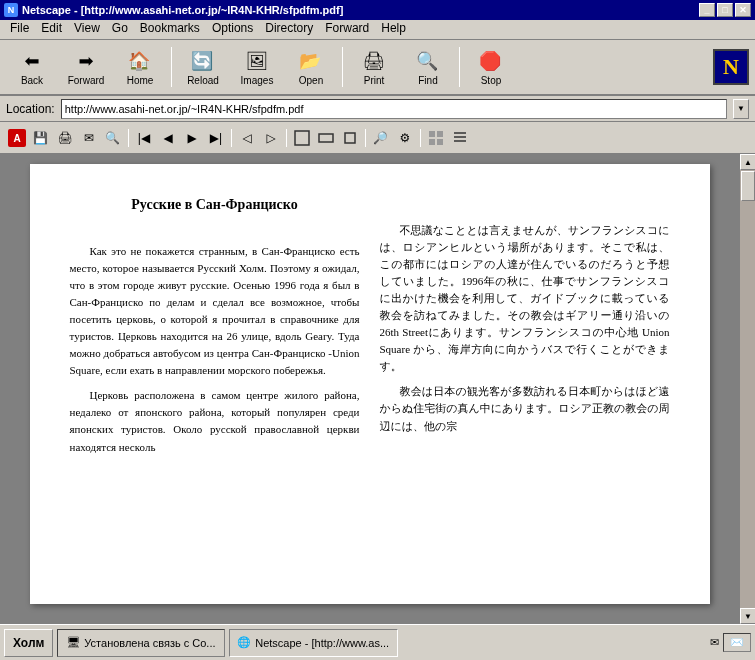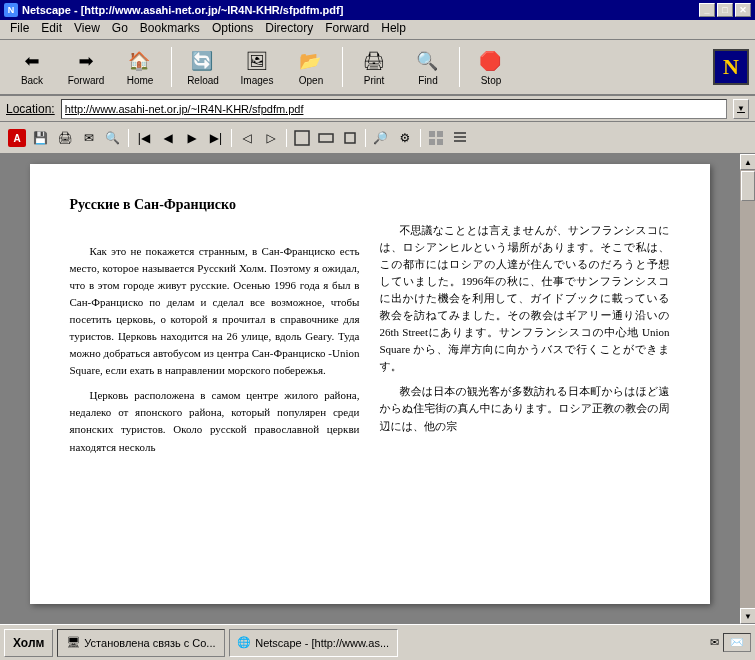--- a/index.html
+++ b/index.html
@@ -82,21 +82,20 @@
 
     
     .location-bar {
       background: #d4d0c8;
       display: flex;
       align-items: center;
       padding: 3px 6px;
       height: 26px;
       gap: 6px;
       border-bottom: 1px solid #808080;
-      text-decoration: underline;
     }
     .location-label { font-size: 12px; }
     .location-input {
       flex: 1;
       height: 20px;
       border: 1px solid #808080;
       border-top-color: #404040;
       border-left-color: #404040;
       background: white;
       font-size: 11px;
@@ -174,20 +173,21 @@
       display: flex;
       gap: 20px;
       flex: 1;
     }
     .pdf-col {
       flex: 1;
       font-size: 11px;
       line-height: 1.5;
     }
     .pdf-col-title {
+      text-align: center;
       font-size: 14px;
       font-weight: bold;
       margin-bottom: 8px;
       font-family: 'Times New Roman', Times, serif;
     }
     .pdf-col-text {
       text-align: justify;
       font-family: 'Times New Roman', Times, serif;
       font-size: 11px;
       line-height: 1.55;

